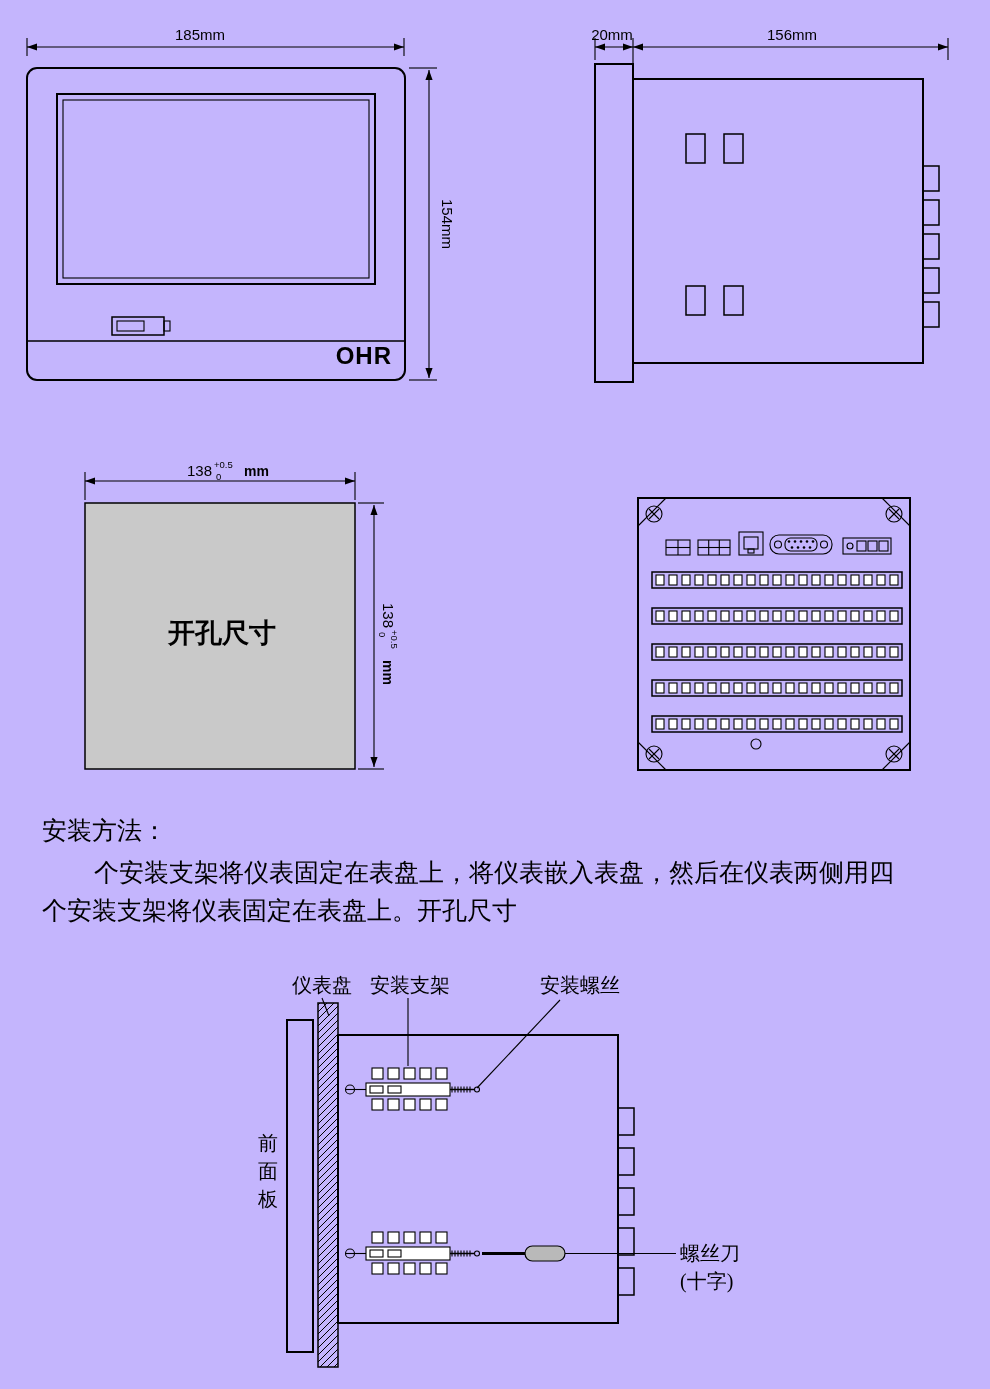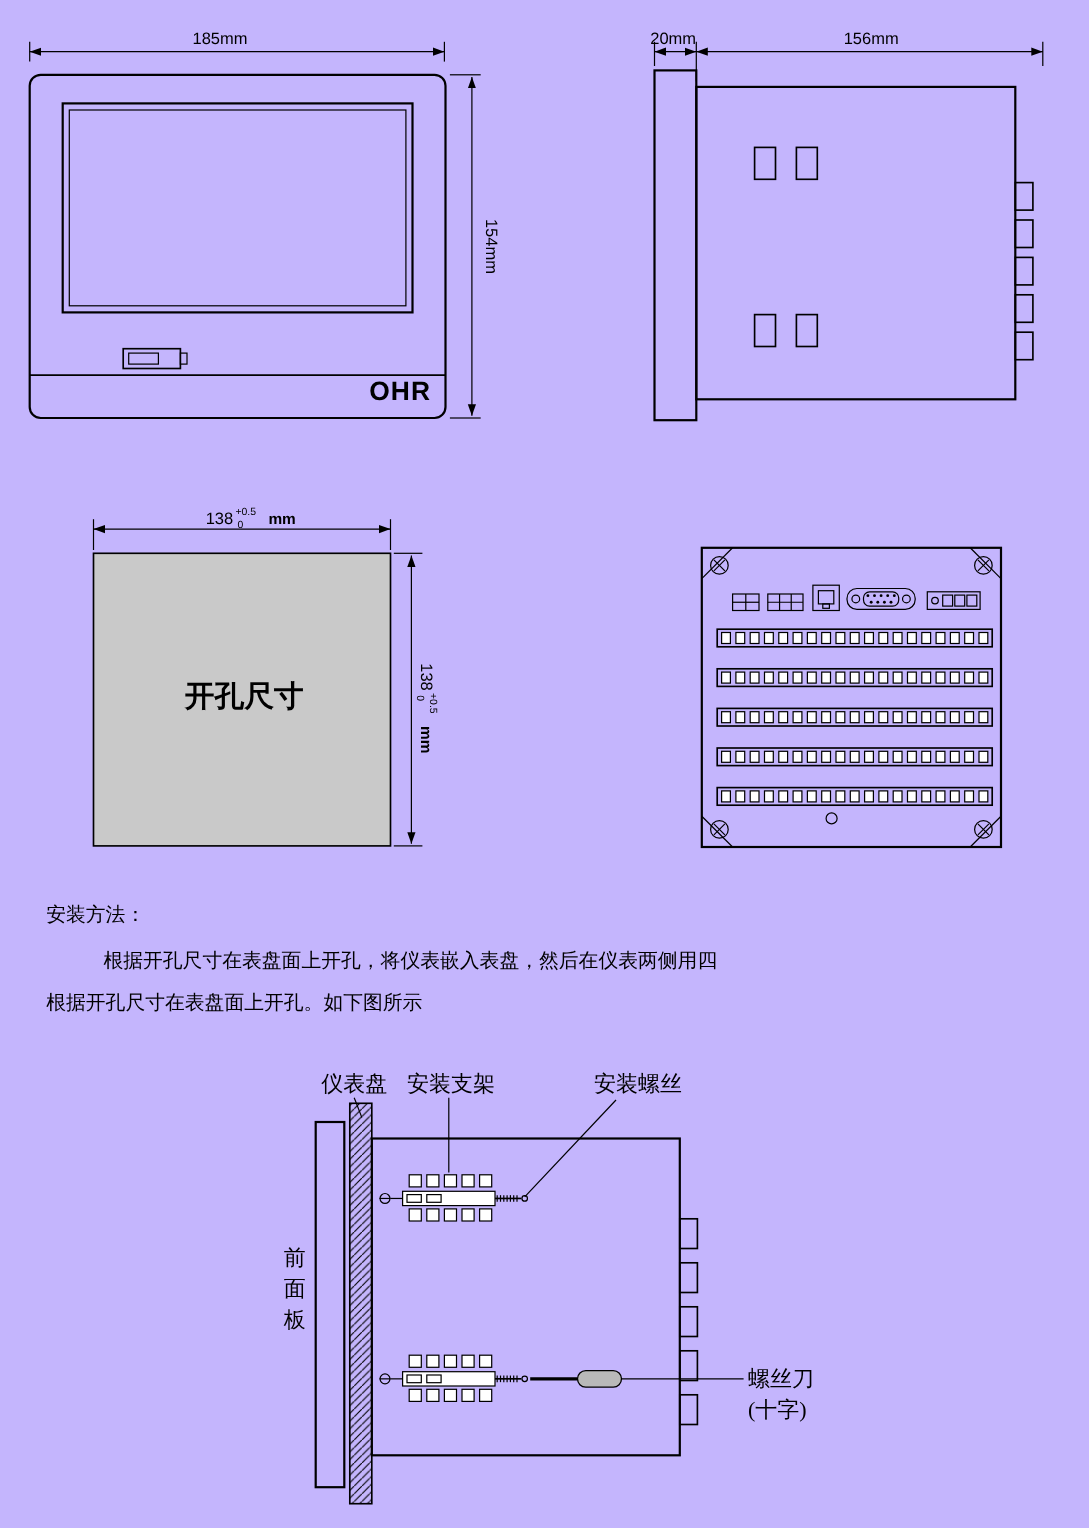--- a/index.html
+++ b/index.html
@@ -13,21 +13,21 @@
   .cntitle{font:700 27px "Liberation Serif",serif;fill:#000;}
   .logo{font:700 24px "Liberation Sans",sans-serif;letter-spacing:1px;fill:#000;}
   .s2{fill:none;stroke:#000;stroke-width:2;}
   .s15{fill:none;stroke:#000;stroke-width:1.5;}
   .s1{fill:none;stroke:#000;stroke-width:1.1;}
   .wf{fill:#fff;stroke:#000;stroke-width:1.1;}
   .dimline{fill:none;stroke:#000;stroke-width:1.1;}
   .gray{fill:#c9c9c9;stroke:#000;stroke-width:1.5;}
   .dot{fill:#000;stroke:none;}
   .instructions{position:absolute;left:42px;top:812px;width:920px;
-                font-family:"Liberation Serif",serif;font-size:18px;line-height:38px;color:#000;}
+                font-family:"Liberation Serif",serif;font-size:25px;line-height:38px;color:#000;}
   .instructions .head{margin-bottom:4px;}
   .instructions .indent{padding-left:52px;}
 </style>
 </head>
 <body>
 
 <div class="canvas">
 
 <svg width="990" height="1389" viewBox="0 0 990 1389">
   <defs>
@@ -280,17 +280,17 @@
     <text x="268" y="1178" text-anchor="middle" class="cn">面</text>
     <text x="268" y="1206" text-anchor="middle" class="cn">板</text>
 
     <text x="680" y="1260" class="cn">螺丝刀</text>
     <text x="680" y="1288" class="cn">(十字)</text>
   </g>
 </svg>
 
   <div class="instructions">
     <div class="head">安装方法：</div>
-    <div class="indent">根据开孔尺寸在表盘面上开孔，将仪表嵌入表盘，然后在仪表两侧用四</div>
-    <div>根据开孔尺寸在表盘面上开孔。如下图所示</div>
+    <div class="indent">个安装支架将仪表固定在表盘上，将仪表嵌入表盘，然后在仪表两侧用四</div>
+    <div>个安装支架将仪表固定在表盘上。开孔尺寸</div>
   </div>
 
 </div>
 
 </body></html>

